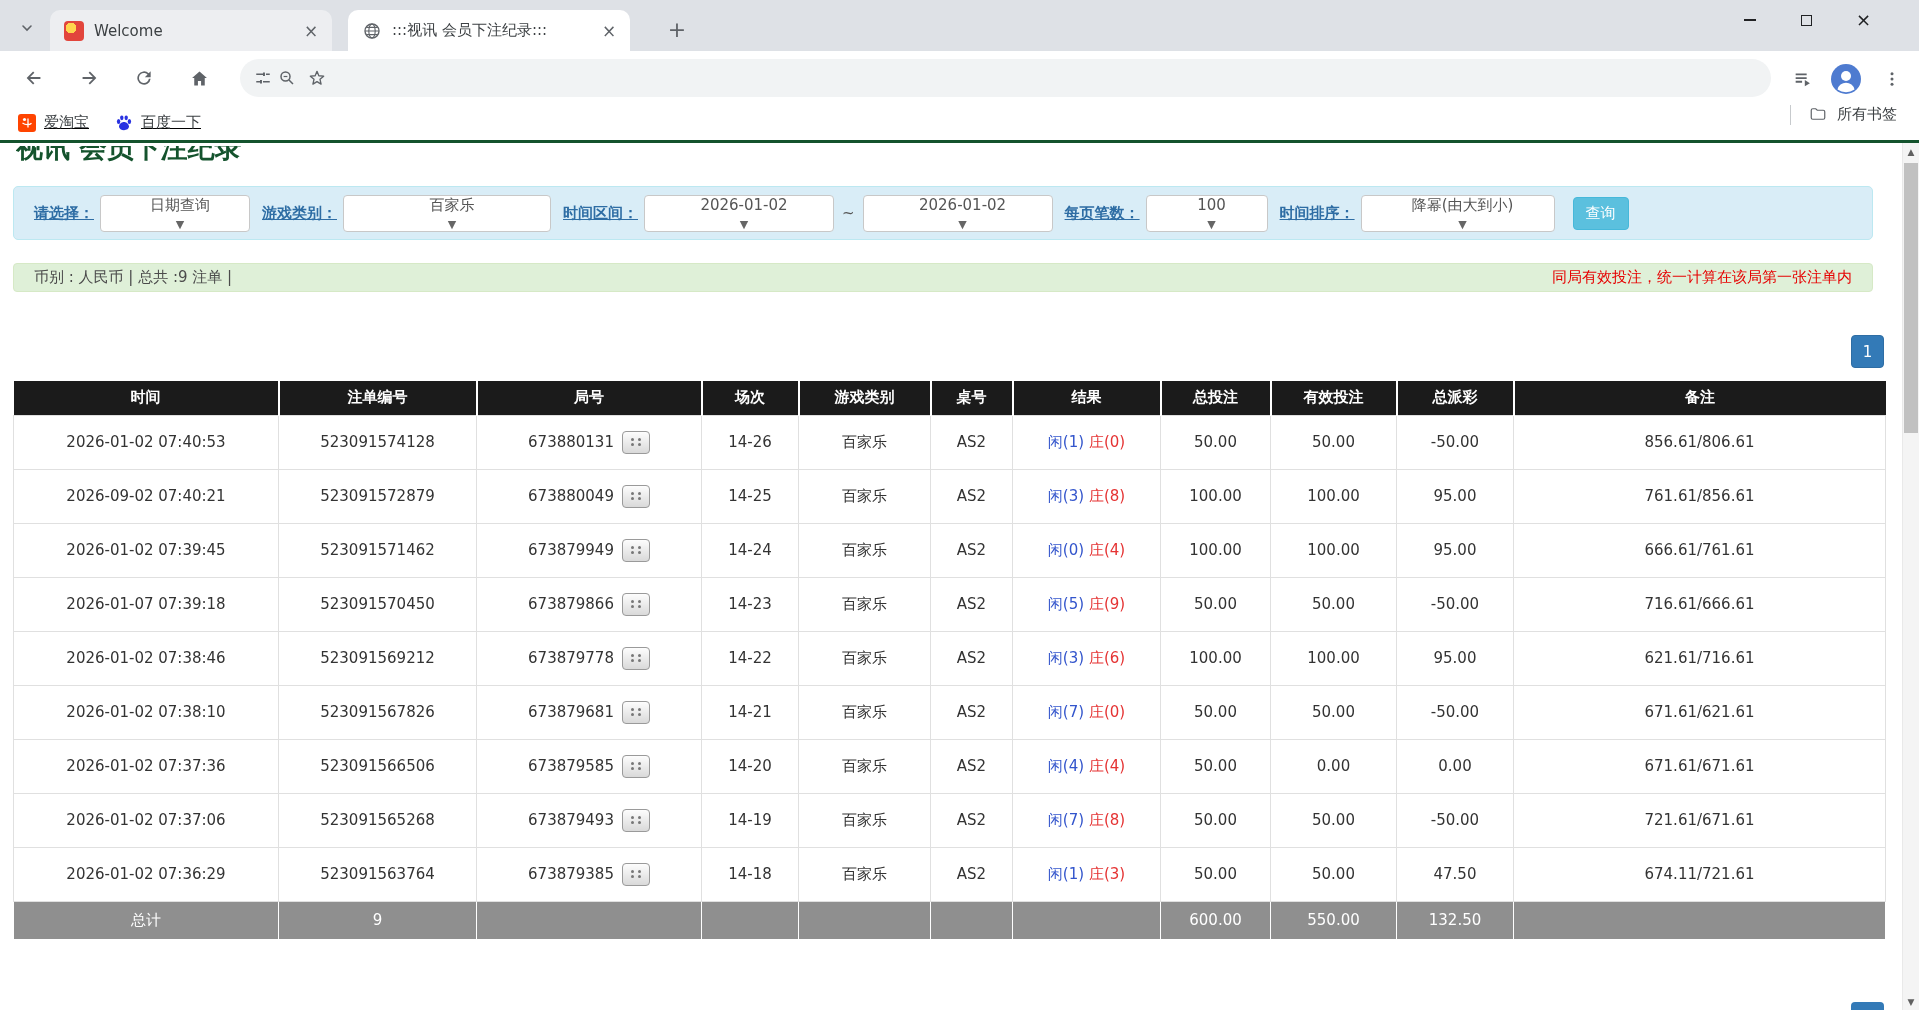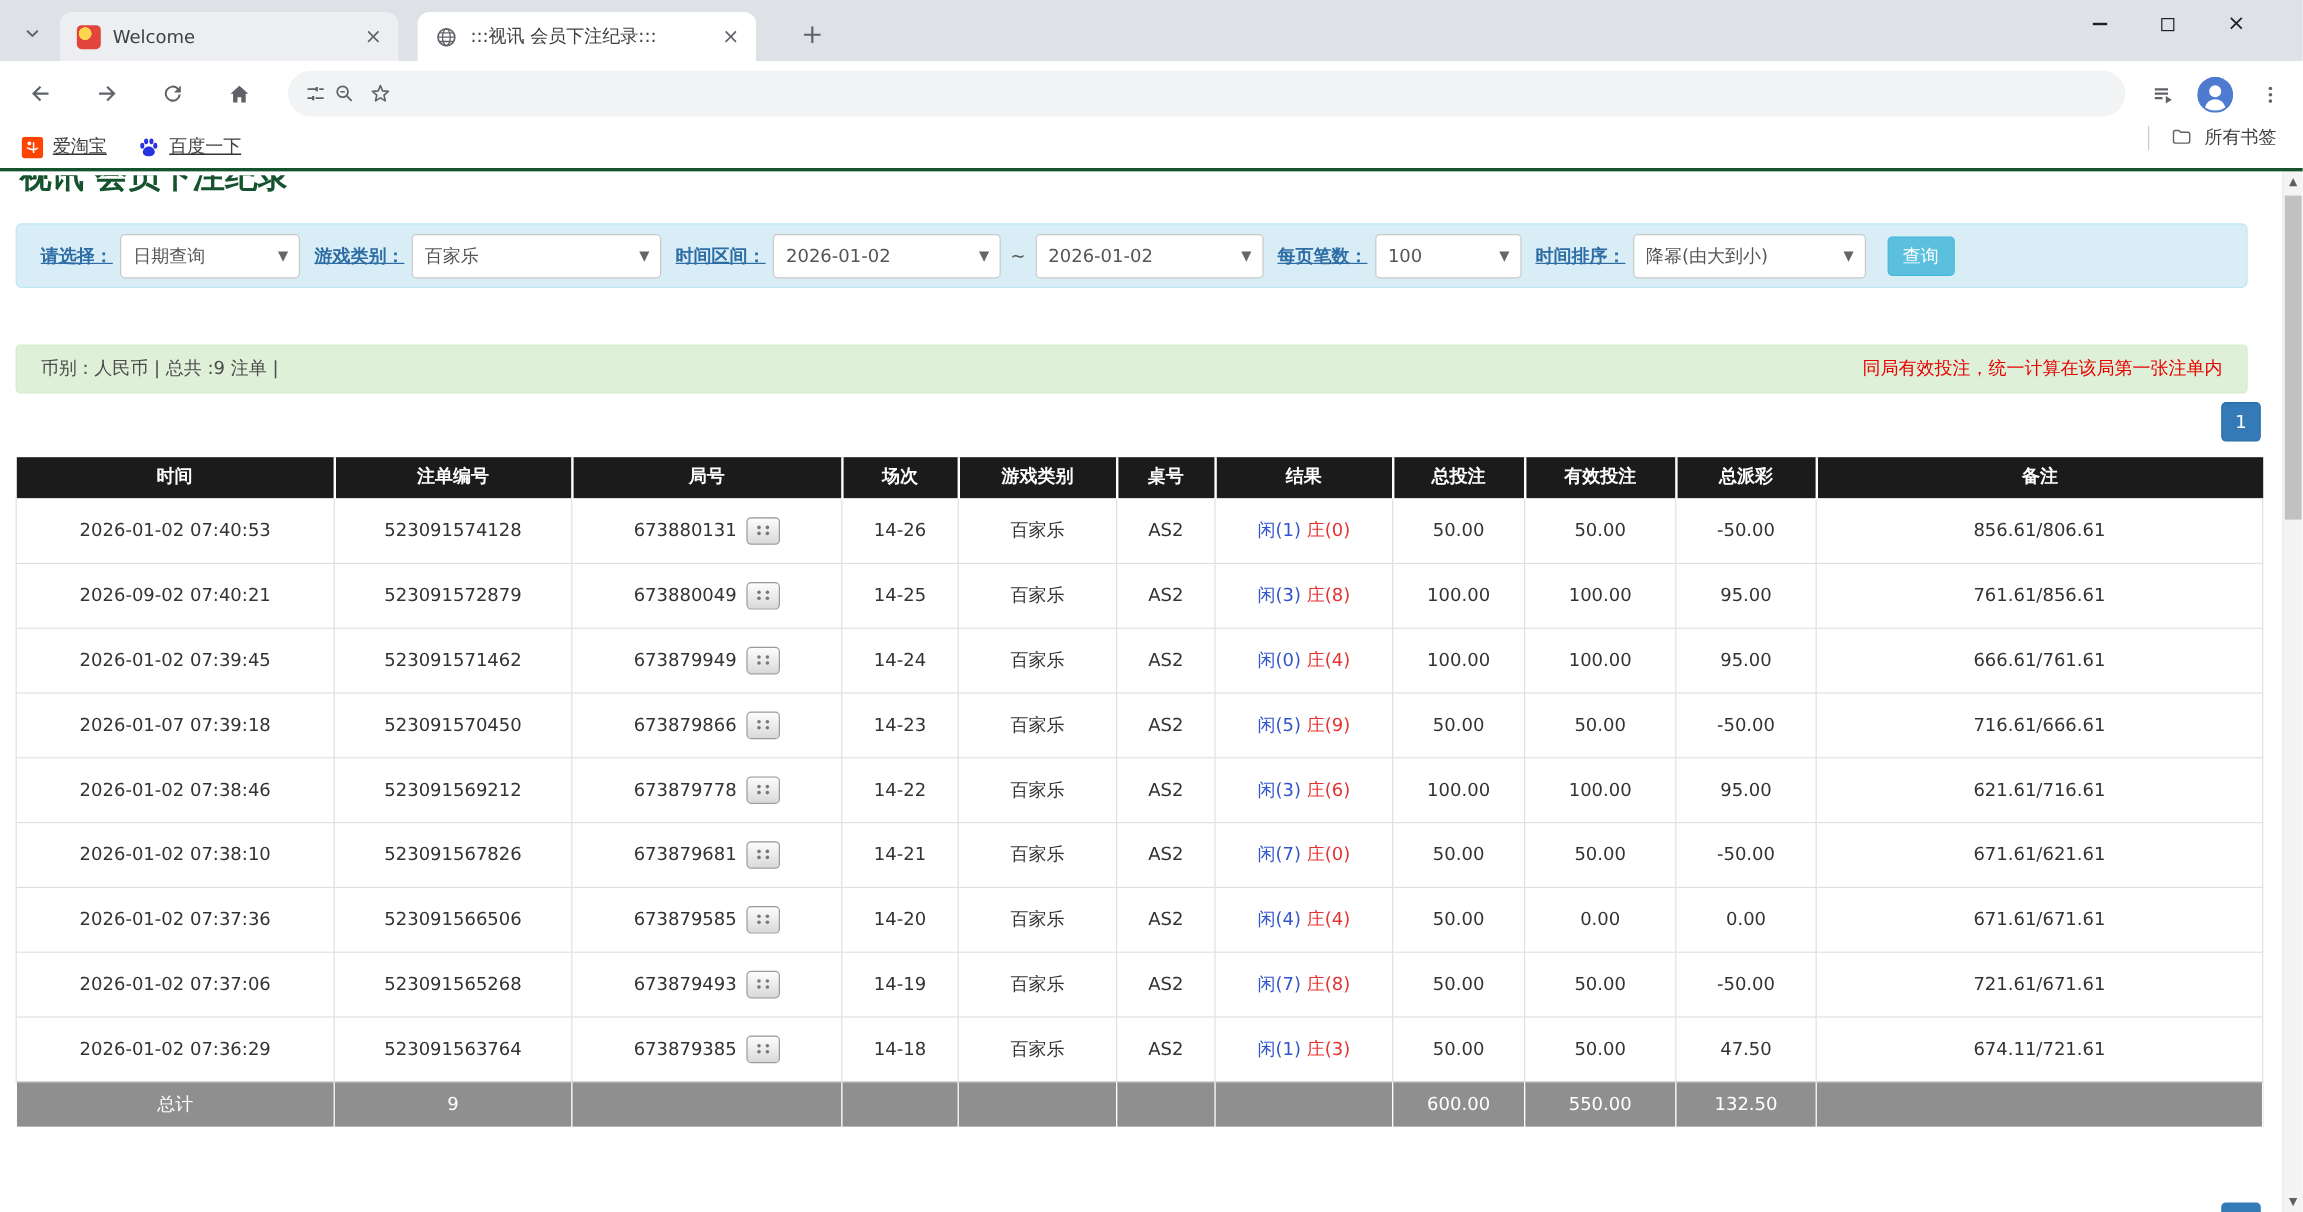--- a/index.html
+++ b/index.html
@@ -48,30 +48,30 @@
 
   
   .content { position:absolute; top:143px; left:0; right:17px; bottom:0; background:#fff; }
   .page-title-clip { position:absolute; left:16px; top:3px; height:20px; overflow:hidden; }
   .page-title-clip span { display:block; font-size:27px; font-weight:bold; color:#14532d; line-height:34px; margin-top:-15px; white-space:nowrap; }
 
   .filter-panel { position:absolute; left:13px; top:43px; width:1860px; height:54px; background:#d9edf7;
                   border:1px solid #bce8f1; border-radius:5px; display:flex; align-items:center; padding:0 20px; }
   .flabel { font-size:15px; font-weight:bold; color:#2e6da4; margin-right:6px; white-space:nowrap;text-decoration:underline; }
   .select { height:37px; border:1px solid #c8c8c8; border-radius:4px; background:#fff; display:flex;
-            align-items:center; justify-content:space-between; padding-left:10px; font-size:15px; color:#555; cursor:pointer; }
+            align-items:center; justify-content:space-between; padding-left:10px; font-size:15px; color:#555; cursor:pointer;flex-direction:column; }
   .select .caret { width:26px; text-align:center; color:#666; font-size:11px; }
   .ml { margin-left:12px; }
   .tilde { margin:0 8px; color:#555; font-size:15px; }
   .search-btn { margin-left:18px; height:33px; padding:0 12px; background:var(--search-btn,#5bc0de); border:1px solid #46b8da;
                 border-radius:4px; color:#fff; font-size:15px; display:flex; align-items:center; cursor:pointer; }
 
-  .summary-bar { position:absolute; left:13px; top:120px; width:1860px; height:41px; background:#dff0d8;
+  .summary-bar { position:absolute; left:13px; top:120px; width:1860px; height:29px; background:#dff0d8;
                  border:1px solid #d6e9c6; border-radius:4px; display:flex; align-items:center;
-                 justify-content:space-between; padding:0 20px;margin-top:24px; }
+                 justify-content:space-between; padding:0 20px; }
   .summary-left { font-size:15px; color:#4b4b4b; }
   .summary-right { font-size:15px; color:var(--negative-red,#e60000); }
 
   .pagination-top { position:absolute; left:1851px; top:192px; width:33px; height:33px; background:var(--accent-blue,#337ab7);
                     border:1px solid #2e6da4; border-radius:4px; color:#fff; font-size:15px;
                     display:flex; align-items:center; justify-content:center; cursor:pointer; }
 
   table.records { position:absolute; left:13px; top:238px; width:1872px; border-collapse:collapse; table-layout:fixed; }
   table.records th { background:#1b1b1b; color:#fff; font-size:15px; font-weight:bold; height:34px;
                      border-left:2px solid #fff; text-align:center; }

